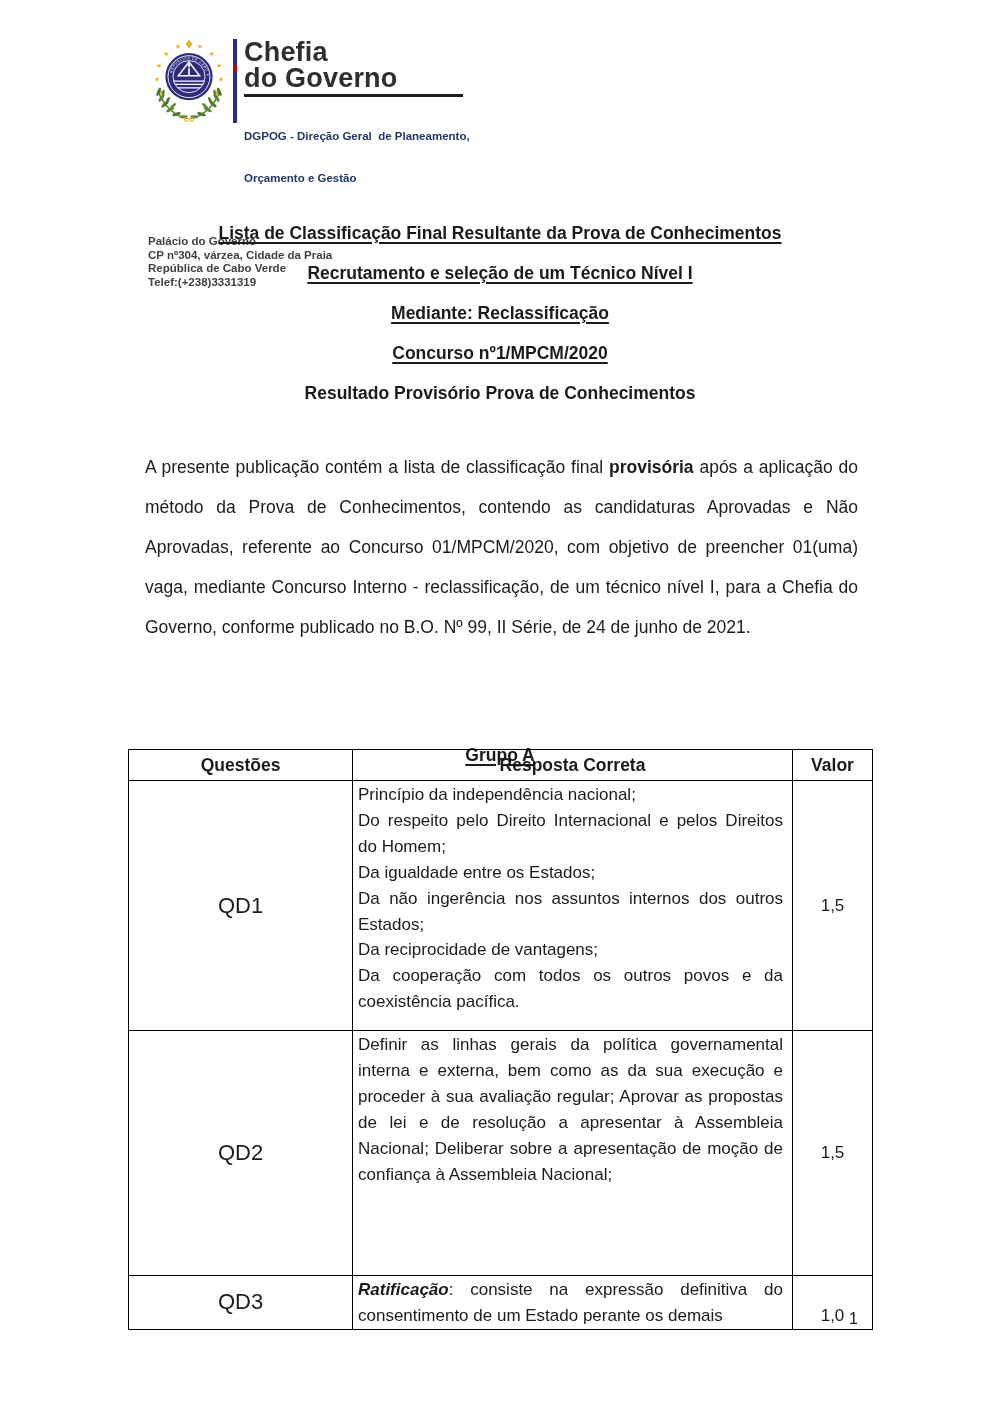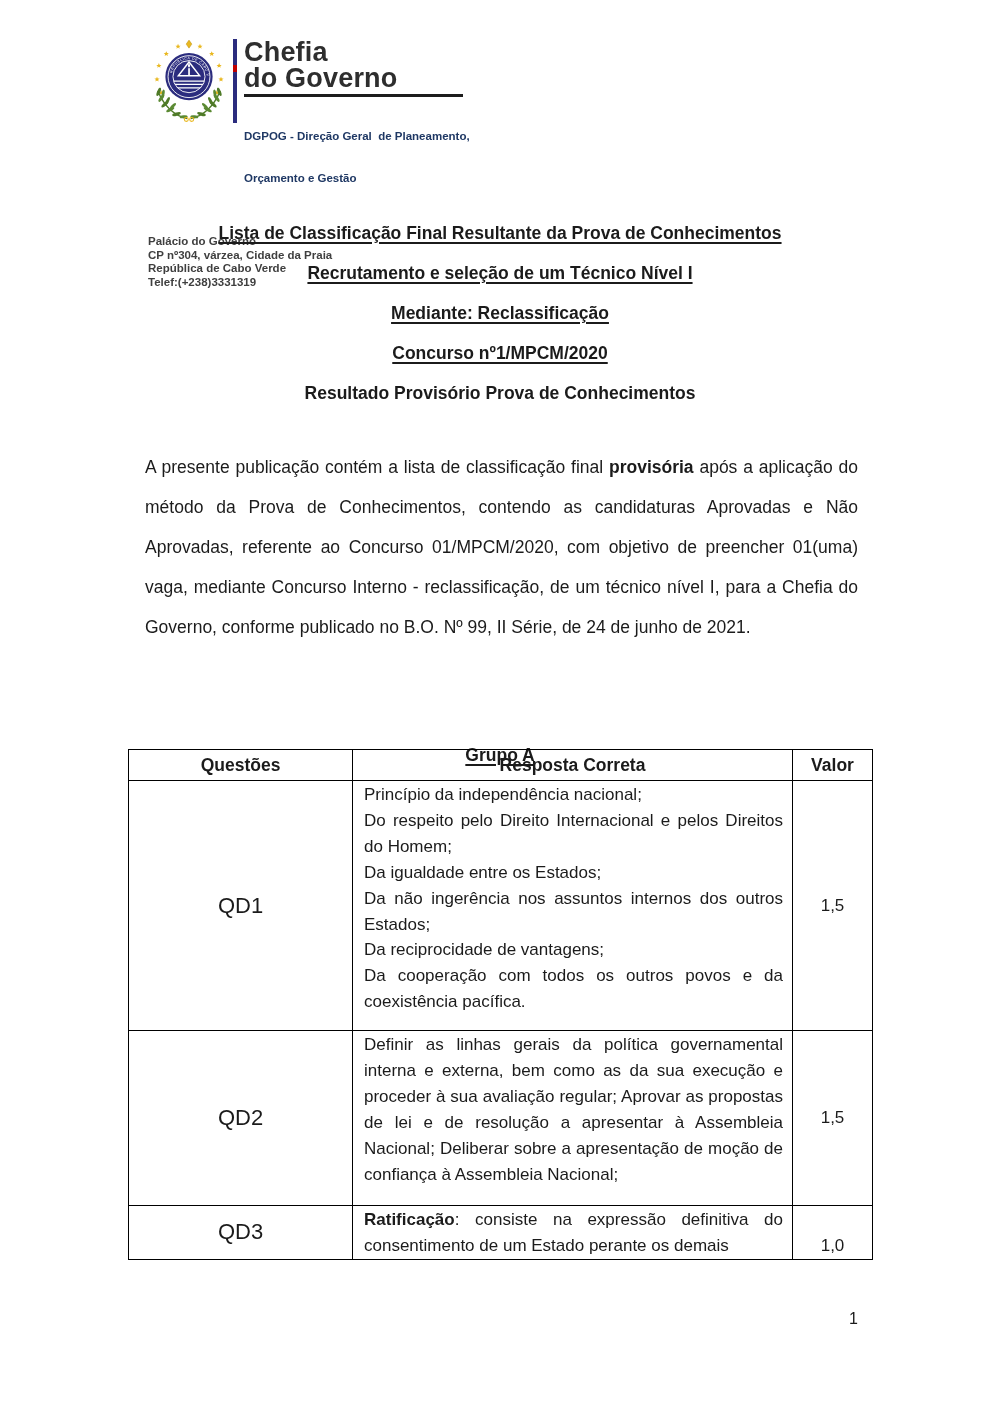--- a/index.html
+++ b/index.html
@@ -51,28 +51,28 @@
   table.qtable {
     position:absolute; left:128px; top:749px;
     width:744px; border-collapse:collapse; table-layout:fixed;
   }
   .qtable th, .qtable td { border:1.5px solid #000; }
   .qtable th {
     height:31px; font-size:17.5px; font-weight:bold; text-align:center;
     vertical-align:middle; padding:0 8px;
   }
   .qtable td.q { text-align:center; vertical-align:middle; font-size:22px; }
-  .qtable td.a { vertical-align:top; padding:1px 9px 0 11px; overflow:hidden; }
+  .qtable td.a { vertical-align:top; padding:1px 9px 0 5px; overflow:hidden; }
   .qtable td.v { text-align:center; vertical-align:middle; font-size:17px; }
   .qtable tr.r1 td { height:250px; }
-  .qtable tr.r2 td { height:175px; }
+  .qtable tr.r2 td { height:245px; }
   .qtable tr.r3 td { height:53px; }
   .qtable tr.r3 td.v { vertical-align:bottom; padding-bottom:3px; }
   .clause { font-size:17px; line-height:25.9px; text-align:justify; color:#1b1b1b; }
-  .clause strong { font-weight:bold; }
+  .clause strong { font-weight:bold;font-style:italic; }
 
   
   .page-number { position:absolute; top:1310px; right:142px; font-size:16px; color:#1b1b1b; }
 </style>
 </head>
 <body>
 
 <div class="page">
 
   <header class="letterhead">

